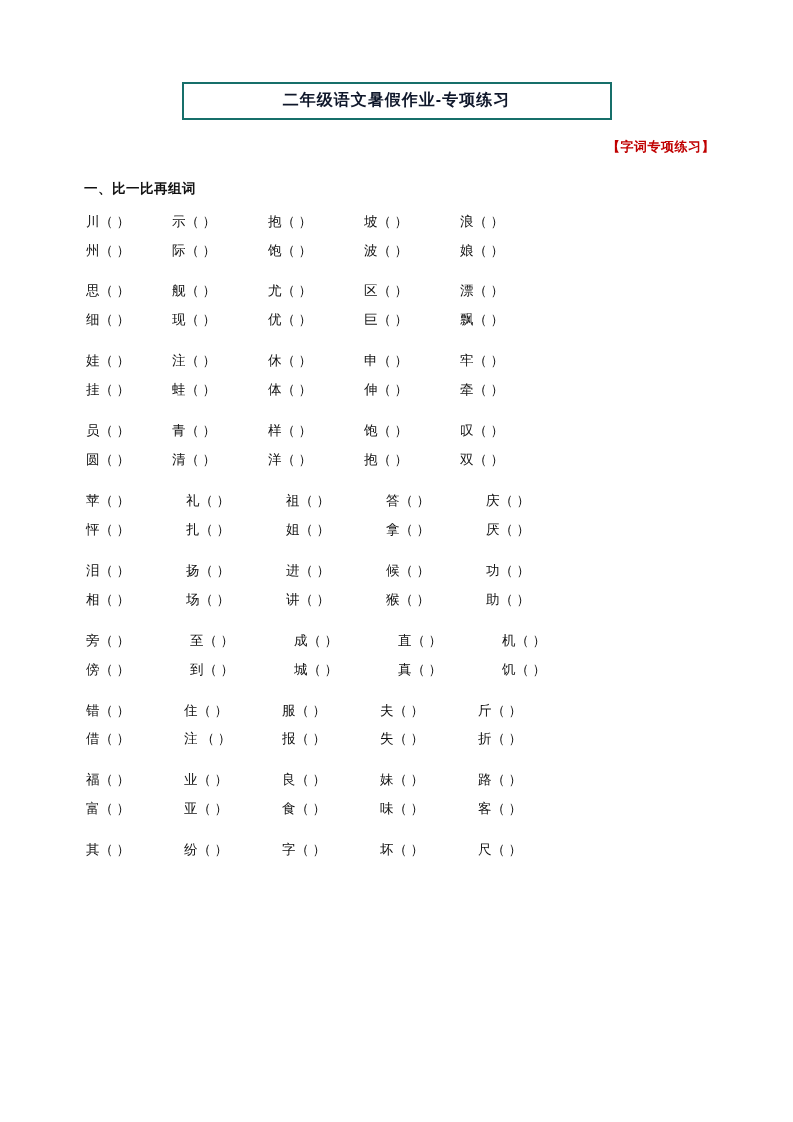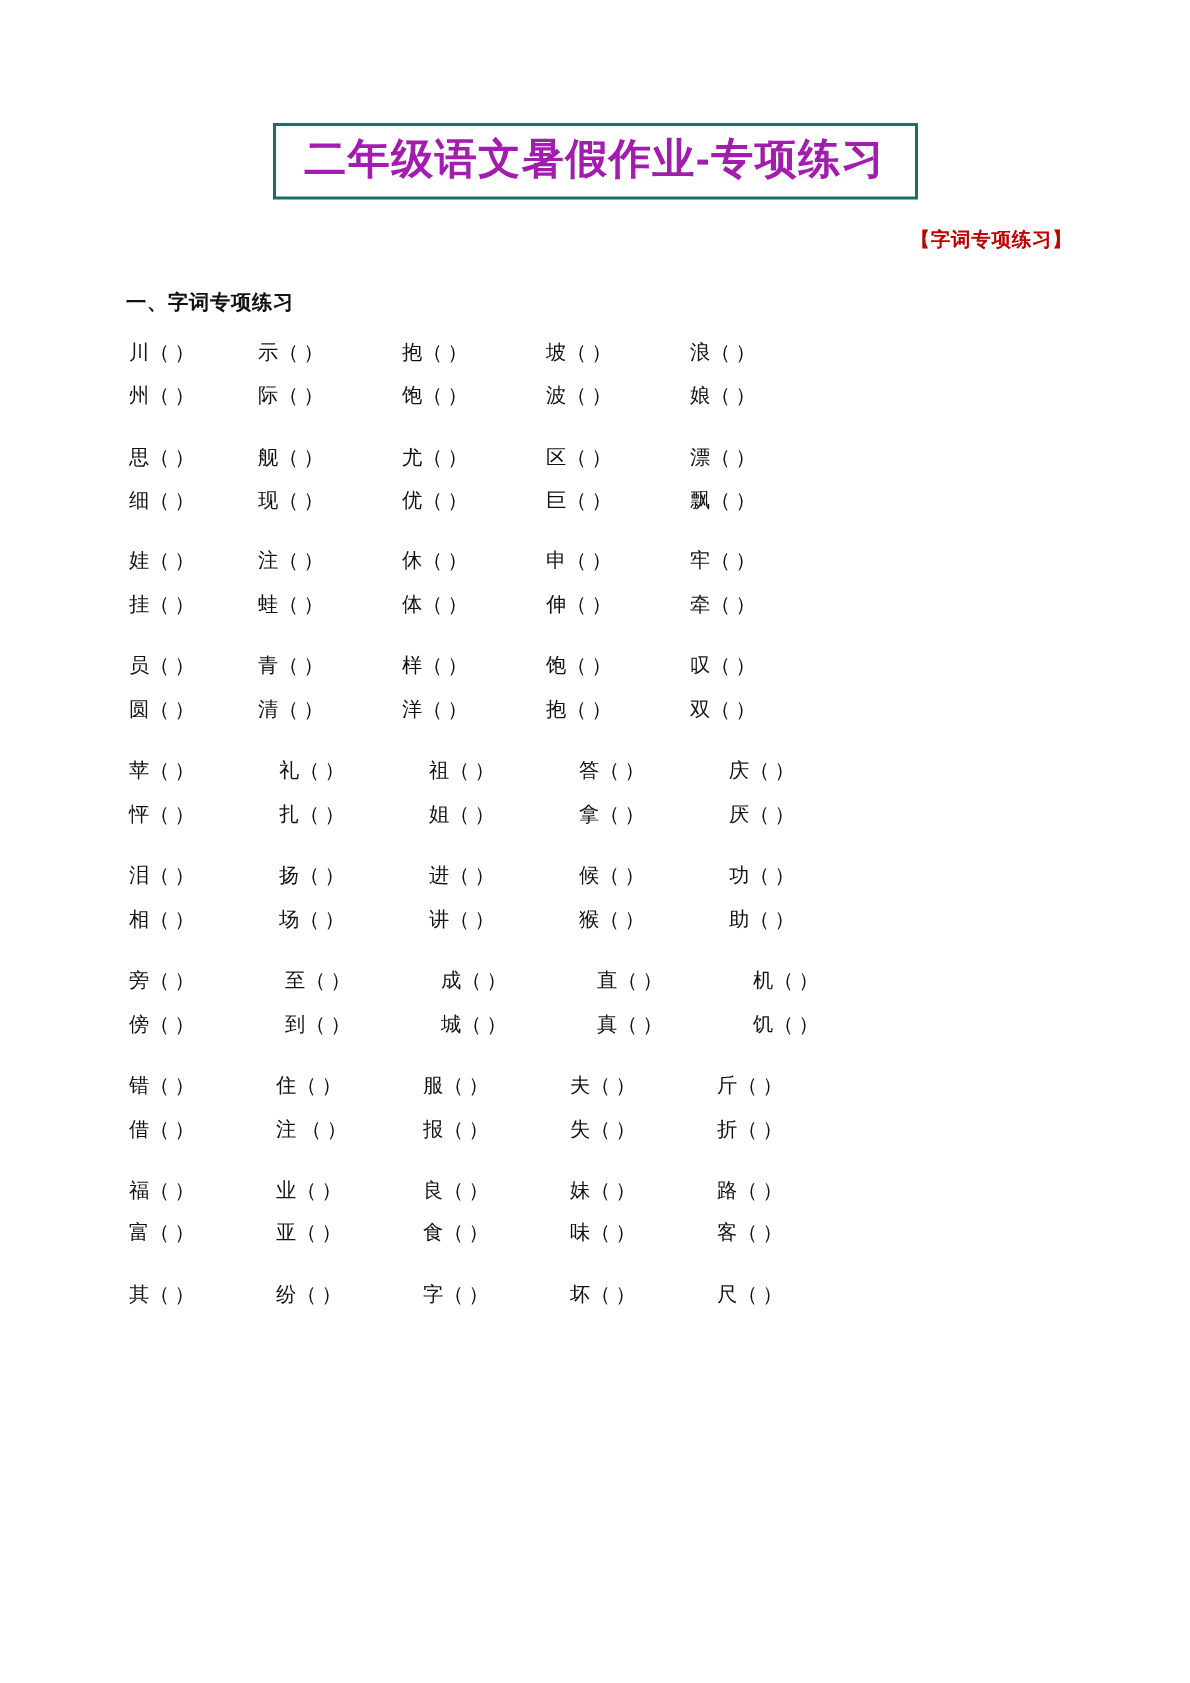--- a/index.html
+++ b/index.html
@@ -27,23 +27,23 @@
     margin: 22px auto 0 auto;
     width: 430px;
     border: 2px solid #176f6a;
     background: #ffffff;
     text-align: center;
     padding: 7px 6px 9px 6px;
     box-sizing: border-box;
   }
   .title-banner .title-text {
     font-family: "Liberation Sans", "DejaVu Sans", sans-serif;
-    font-size: 28px;
+    font-size: 16px;
     font-weight: bold;
-    color: #a21caf;
+    color: #0f172a;
     letter-spacing: 1px;
     line-height: 1.1;
     white-space: nowrap;
   }
   .subtitle {
     text-align: right;
     margin-top: 18px;
     font-family: "Liberation Sans", "DejaVu Sans", sans-serif;
     font-size: 13px;
     font-weight: bold;
@@ -91,21 +91,21 @@
 <body>
 
 <div class="page">
 
   <div class="title-banner">
     <div class="title-text">二年级语文暑假作业-专项练习</div>
   </div>
 
   <div class="subtitle">【字词专项练习】</div>
 
-  <div class="section-heading">一、字词专项练习</div>
+  <div class="section-heading">一、比一比再组词</div>
 
   <div class="groups" id="groups-container">
       <div class="group w-a">
         <div class="row">
           <span class="cell">川（      ）</span>
           <span class="cell">示（      ）</span>
           <span class="cell">抱（      ）</span>
           <span class="cell">坡（      ）</span>
           <span class="cell">浪（       ）</span>
         </div>

